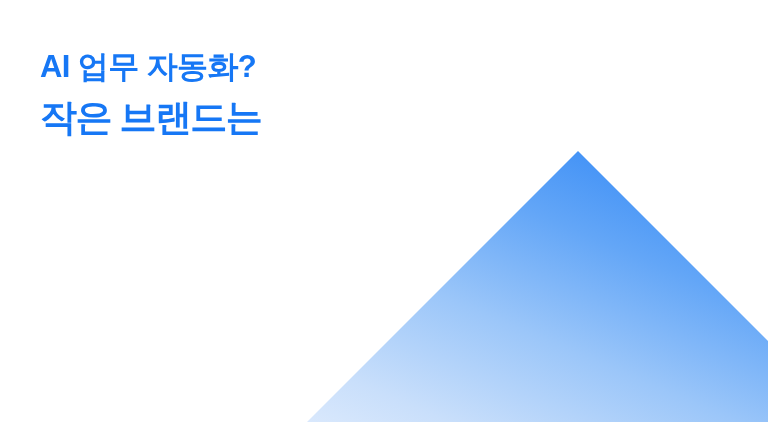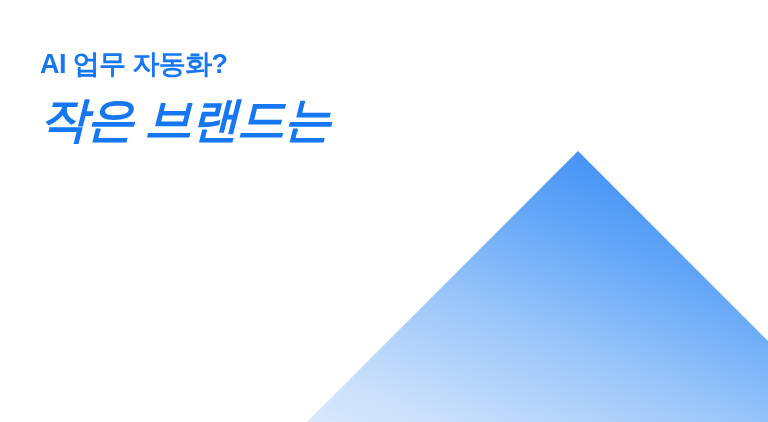--- a/index.html
+++ b/index.html
@@ -43,39 +43,38 @@
   
   .headline {
     position: absolute;
     left: 40px;
     top: 48px;
     width: 480px;
   }
 
   .eyebrow {
     display: block;
-    font-size: 27px;
+    font-size: 31px;
     font-weight: 600;
     line-height: 1.24;
     letter-spacing: -0.6px;
     color: #1677f5;
     white-space: nowrap;
     margin: 0 0 8px 0;
   }
 
   .title-line {
     display: block;
-    font-size: 48px;
+    font-size: 37px;
     font-weight: 700;
     line-height: 1.30;
     letter-spacing: -1.6px;
     color: #1677f5;
     white-space: nowrap;
     margin: 0;
-    font-style: italic;
   }
 </style>
 </head>
 <body>
 
 <div class="banner">
 
   <div class="triangle-layer">
     <svg viewBox="0 0 768 422" width="768" height="422" xmlns="http://www.w3.org/2000/svg" aria-hidden="true">
       <defs>

